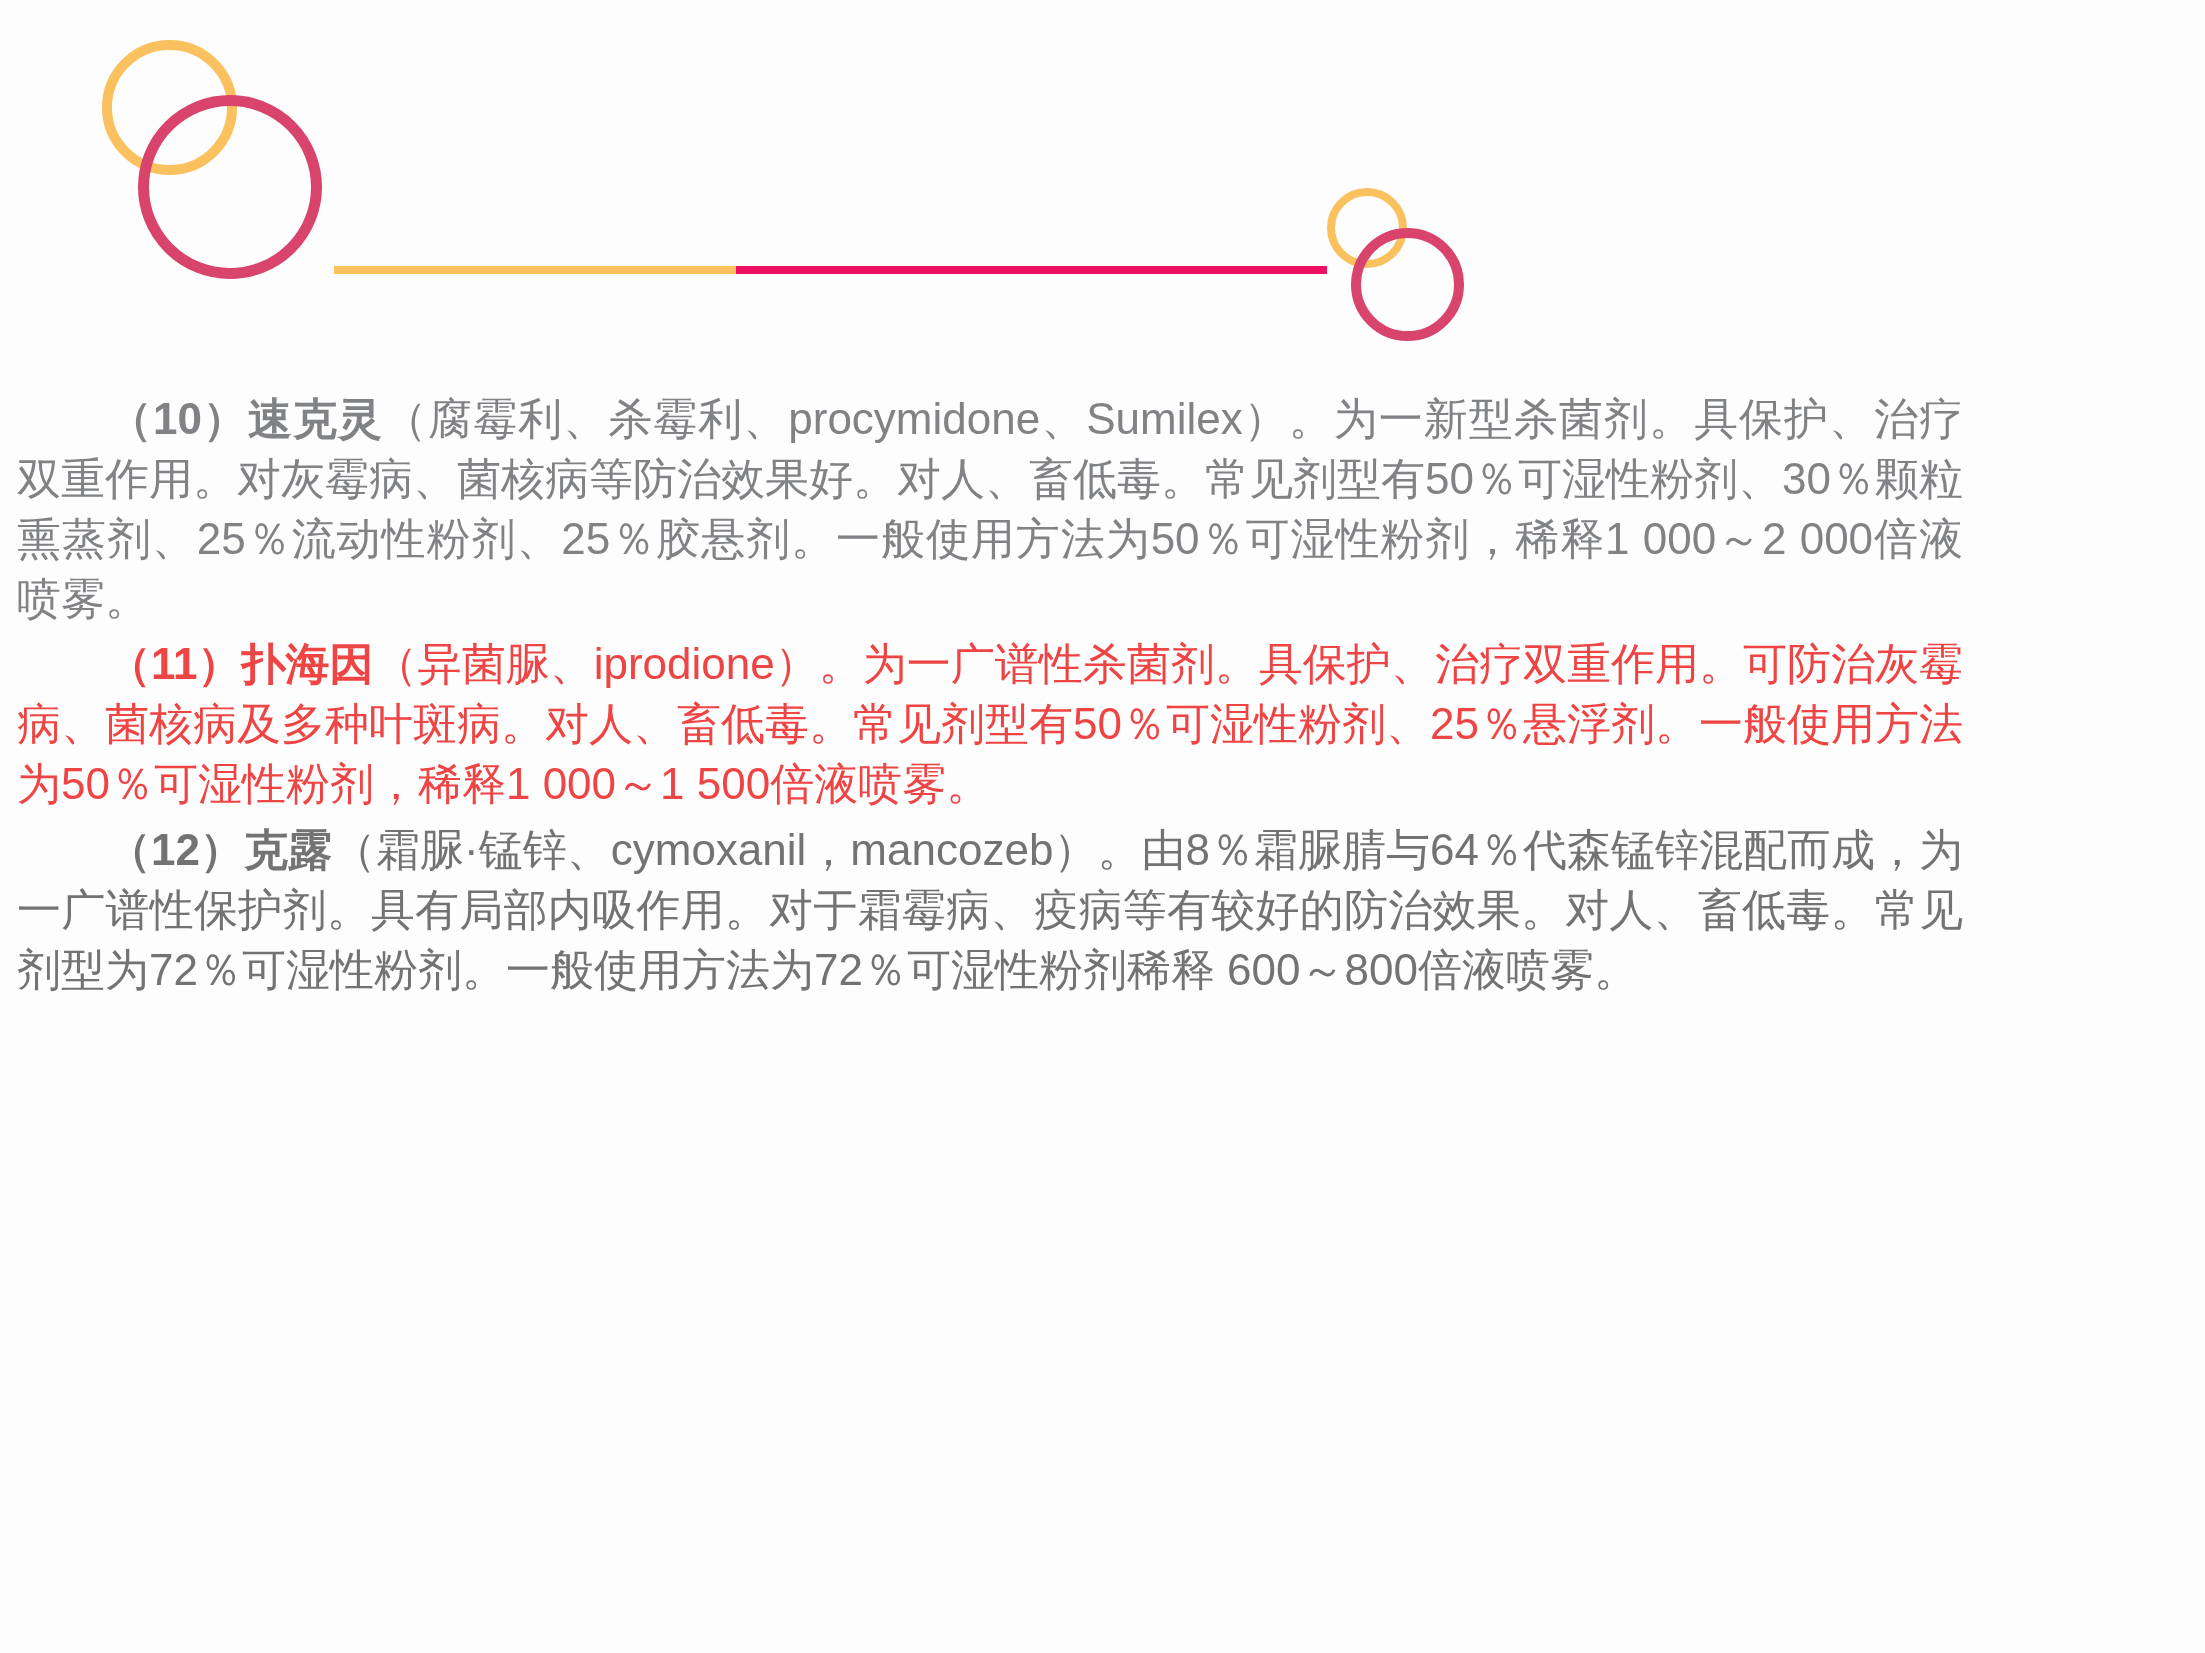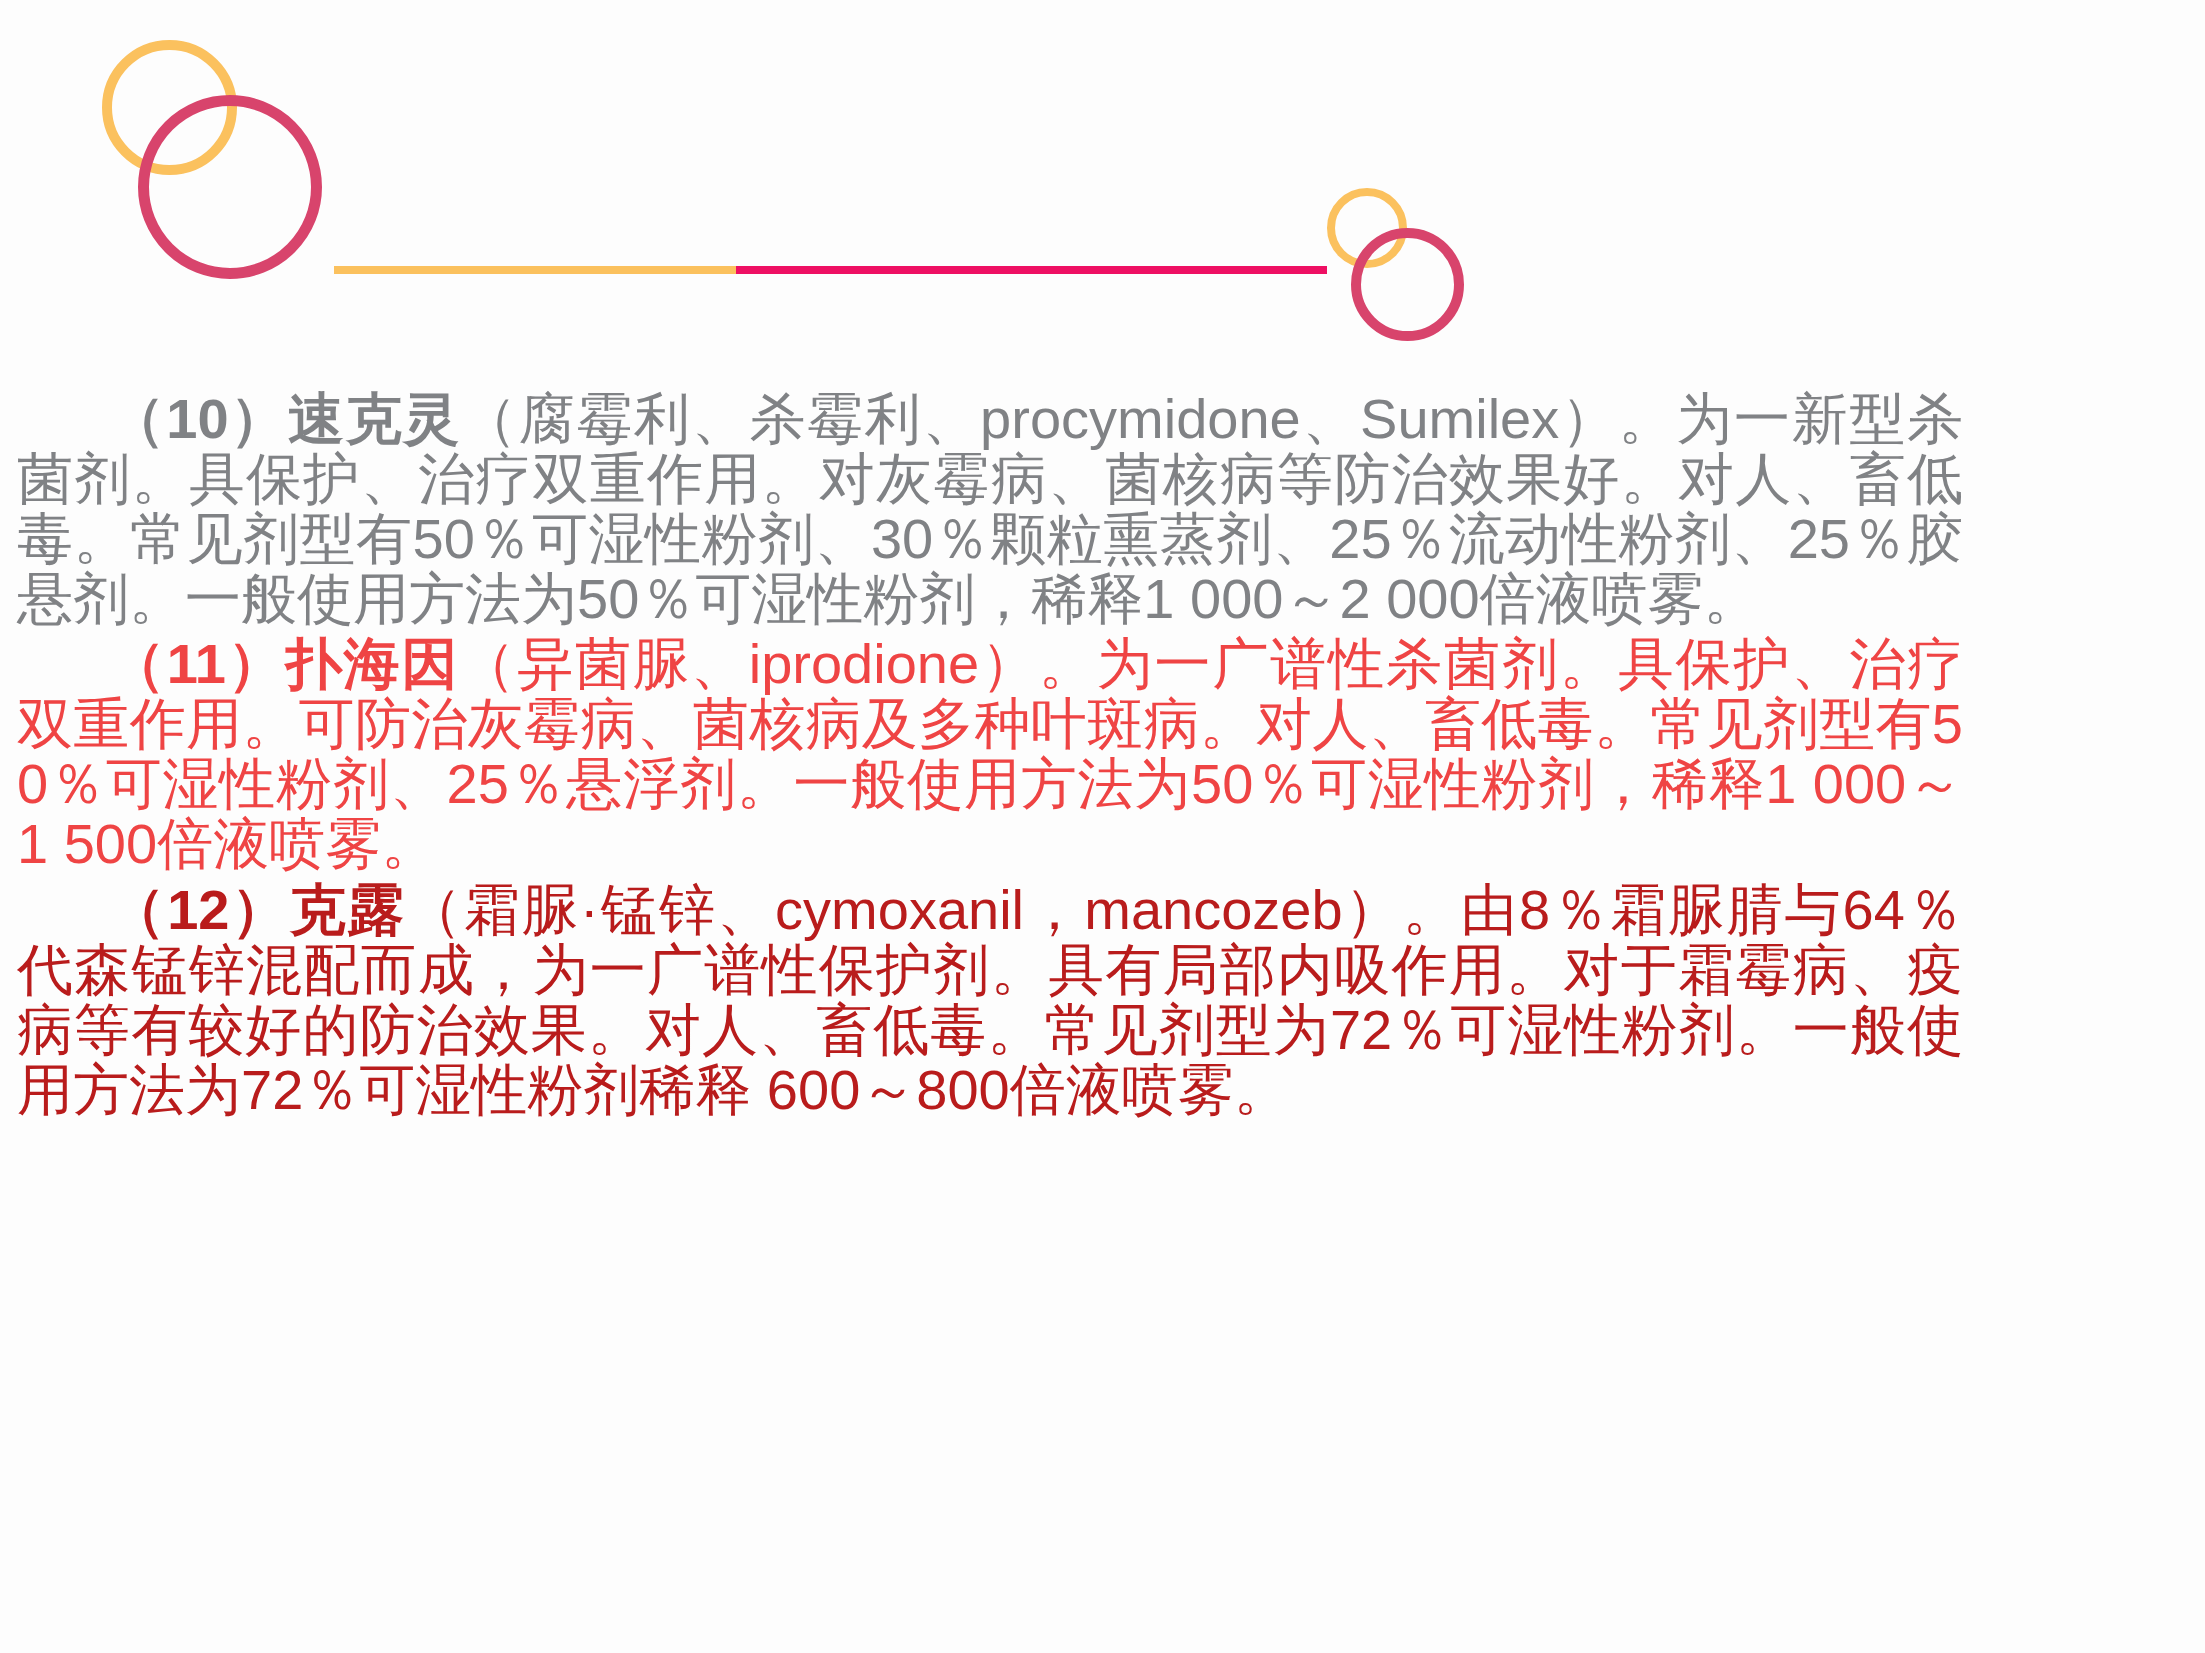--- a/index.html
+++ b/index.html
@@ -86,21 +86,21 @@
 
   
   .content {
     position: absolute;
     left: 17px;
     top: 389px;
     width: 1946px;
   }
   .para {
     color: #808285;
-    font-size: 56px;
+    font-size: 44px;
     line-height: 60px;
     letter-spacing: 0px;
     text-align: justify;
     text-justify: inter-ideograph;
     margin: 0 0 5.4px 0;
     font-weight: 400;
     white-space: pre-wrap;
     word-break: break-all;
   }
   .para .indent { display: inline-block; width: 90px; }
@@ -121,17 +121,17 @@
     <div class="ring ring-right-yellow" style="border-color: rgb(251, 193, 94);"></div>
     <div class="ring ring-right-pink" style="border-color: rgb(216, 68, 108);"></div>
   </div>
 
   <div class="content">
 
     <p class="para" style="color: rgb(128, 130, 133);"><span class="indent"></span><span class="lead">（10）</span><span class="lead">速克灵</span><span>（腐霉利、杀霉利、procymidone、Sumilex）。为一新型杀菌剂。具保护、治疗双重作用。对灰霉病、菌核病等防治效果好。对人、畜低毒。常见剂型有50％可湿性粉剂、30％颗粒熏蒸剂、25％流动性粉剂、25％胶悬剂。一般使用方法为50％可湿性粉剂，稀释1 000～2 000倍液喷雾。</span></p>
 
     <p class="para" style="color: #ef4444;"><span class="indent"></span><span class="lead">（11）</span><span class="lead">扑海因</span><span>（异菌脲、iprodione）。为一广谱性杀菌剂。具保护、治疗双重作用。可防治灰霉病、菌核病及多种叶斑病。对人、畜低毒。常见剂型有50％可湿性粉剂、25％悬浮剂。一般使用方法为50％可湿性粉剂，稀释1 000～1 500倍液喷雾。</span></p>
 
-    <p class="para" style="color: #b91c1c;"><span class="indent"></span><span class="lead">（12）</span><span class="lead">克露</span><span>（霜脲·锰锌、cymoxanil，mancozeb）。由8％霜脲腈与64％代森锰锌混配而成，为一广谱性保护剂。具有局部内吸作用。对于霜霉病、疫病等有较好的防治效果。对人、畜低毒。常见剂型为72％可湿性粉剂。一般使用方法为72％可湿性粉剂稀释 600～800倍液喷雾。</span></p>
+    <p class="para" style="color: #737373;"><span class="indent"></span><span class="lead">（12）</span><span class="lead">克露</span><span>（霜脲·锰锌、cymoxanil，mancozeb）。由8％霜脲腈与64％代森锰锌混配而成，为一广谱性保护剂。具有局部内吸作用。对于霜霉病、疫病等有较好的防治效果。对人、畜低毒。常见剂型为72％可湿性粉剂。一般使用方法为72％可湿性粉剂稀释 600～800倍液喷雾。</span></p>
 
   </div>
 </div>
 
 
 </body></html>

